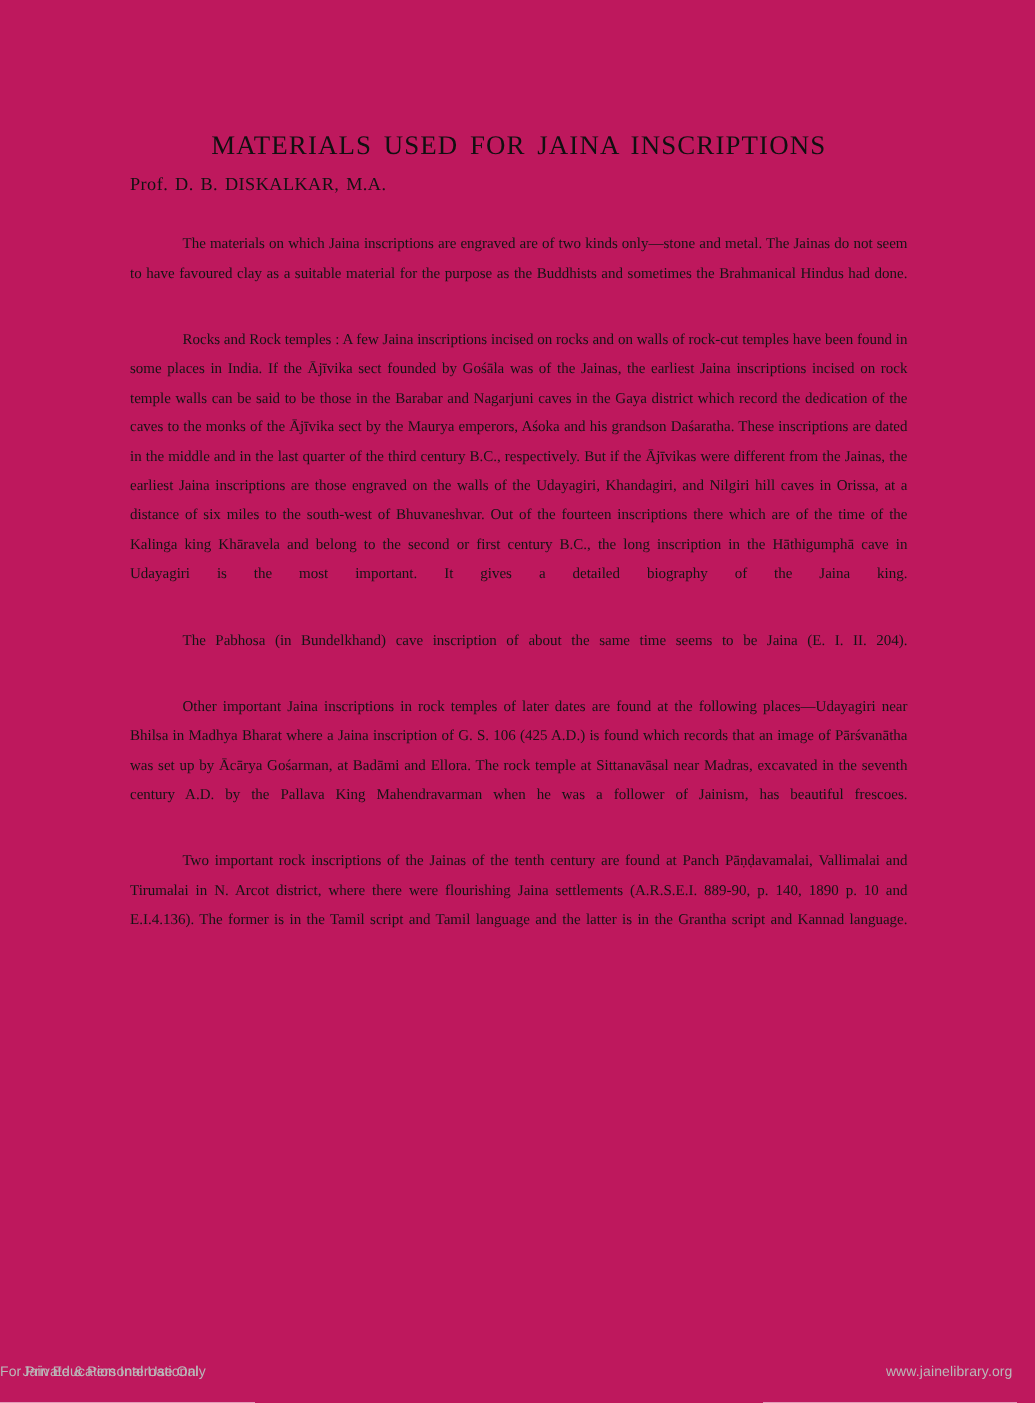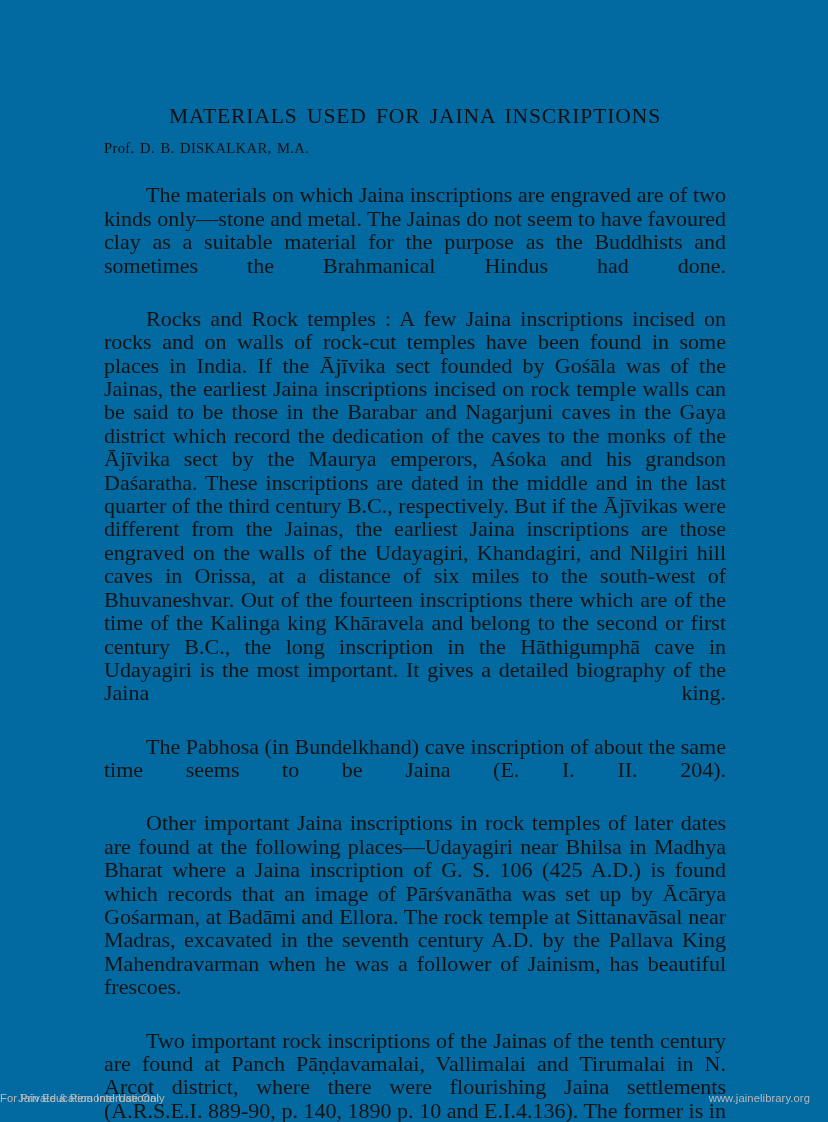--- a/index.html
+++ b/index.html
@@ -9,21 +9,21 @@
     background: #ffffff;
   }
   body {
     font-family: "Liberation Serif", "DejaVu Serif", serif;
     color: #161616;
   }
   .page {
     position: relative;
     width: 828px;
     height: 1122px;
-    background: #0369a1;
+    background: #be185d;
     overflow: hidden;
     box-sizing: border-box;
   }
   .content {
     position: absolute;
     left: 104px;
     top: 104px;
     width: 622px;
   }
   .doc-title {
@@ -44,21 +44,21 @@
     margin: 10px 0 0 0;
     font-weight: normal;
     color: #121212;
     line-height: 1.2;
   }
   .body-text {
     margin-top: 26px;
   }
   p.para {
     margin: 0;
-    font-size: 22px;
+    font-size: 12px;
     line-height: 23.4px;
     text-align: justify;
     text-justify: inter-word;
     text-indent: 42px;
     color: #141414;
     -webkit-hyphens: none;
     hyphens: none;
   }
   p.para + p.para {
     margin-top: 6.5px;

